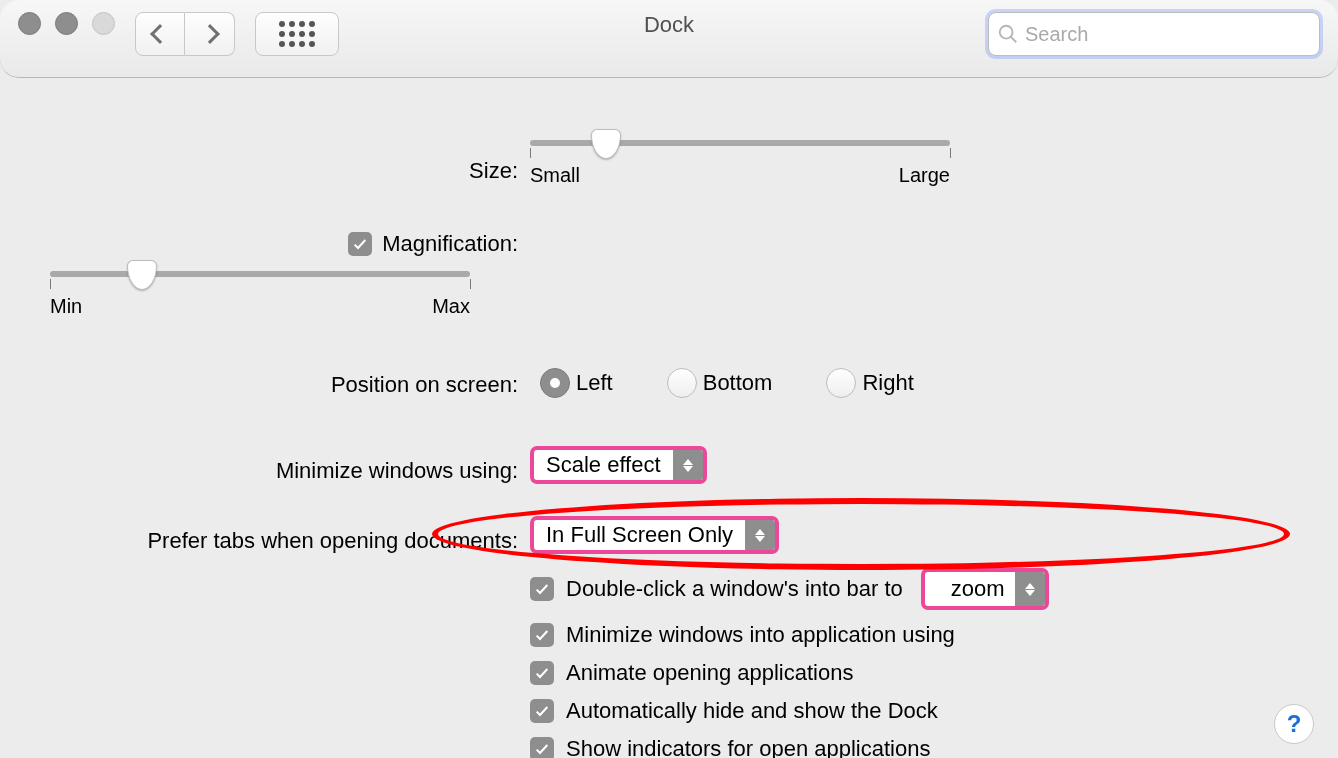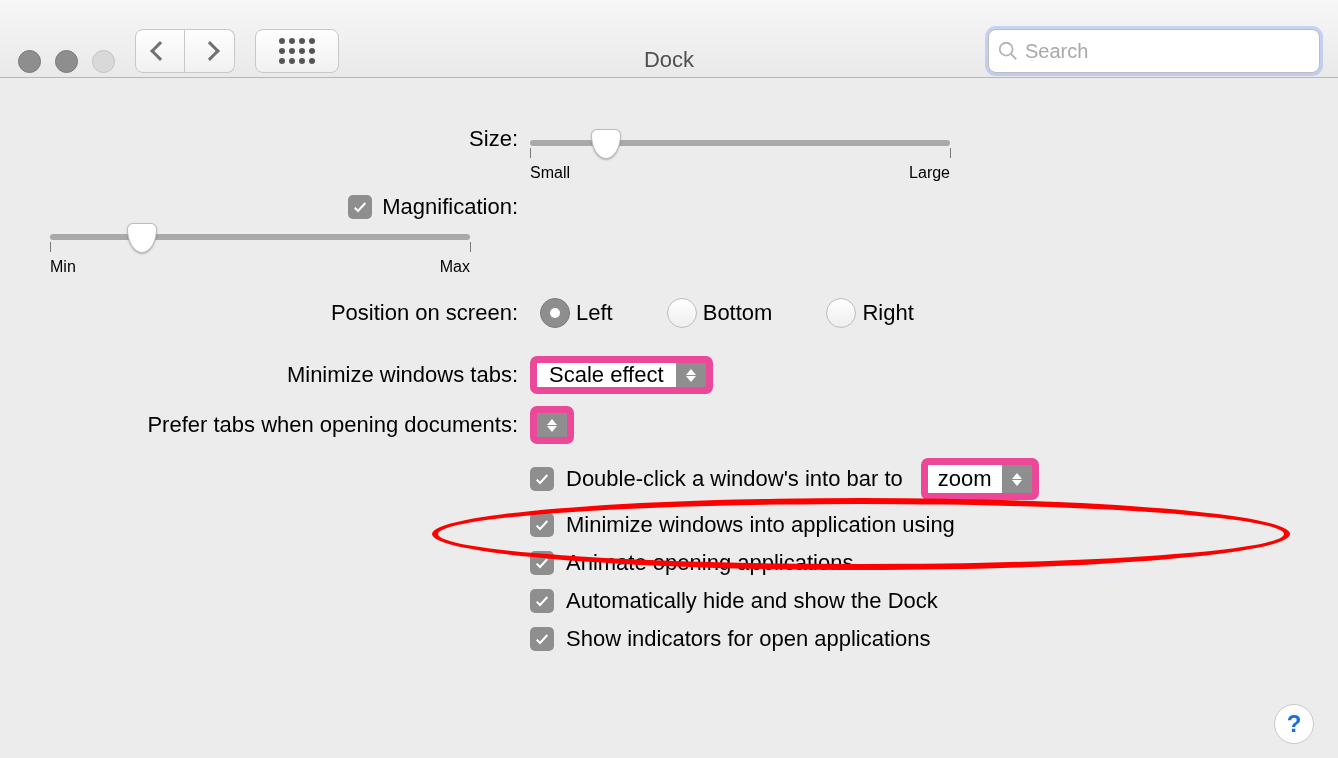--- a/index.html
+++ b/index.html
@@ -11,23 +11,24 @@
     overflow: hidden;
     color: #000;
   }
 
   
   .toolbar {
     height: 78px;
     background: linear-gradient(#f7f7f7, #e9e9e9);
     border-bottom: 1px solid #b7b7b7;
     display: flex;
-    align-items: flex-end;
-    padding: 4px 18px;
+    align-items: flex-start;
+    padding: 12px 18px;
     position: relative;
+    border-radius: 19px;
   }
   .traffic-lights { display: flex; gap: 14px; margin-right: 20px; }
   .tl { width: 23px; height: 23px; border-radius: 50%; background: #8e8e8e; border: 1px solid #7a7a7a; }
   .tl.dim { background: #d9d9d9; border: 1px solid #c4c4c4; }
 
   .nav-group { display: flex; margin-right: 20px; }
   .nav-btn {
     width: 50px; height: 44px;
     background: linear-gradient(#fefefe,#f1f1f1);
     border: 1px solid #c8c8c8;
@@ -72,56 +73,57 @@
     padding-left: 6px;
     background: transparent;
   }
   .search-input::placeholder { color: #a9a9a9; }
 
   
   .content { padding-top: 48px; position: relative; height: calc(758px - 78px); }
 
   .row {
     display: flex;
-    align-items: center;
+    align-items: flex-end;
     margin-bottom: 8px;
     padding: 0 50px;
   }
   .row.sliderrow { align-items: flex-start; margin-bottom: 8px; }
   .label-col {
     width: 480px;
     text-align: right;
     padding-right: 12px;
     font-size: 22px;
     color: #000;
     display: flex;
     justify-content: flex-end;
     align-items: center;
     gap: 10px;
+    margin-top: 32px;
   }
   .control-col { flex: 1; display: flex; align-items: center; }
 
   
   .slider-wrap { position: relative; width: 420px; }
   .slider-track {
     height: 6px; background: #a9a9a9; border-radius: 3px;
     position: relative; margin-top: 14px;
   }
   .slider-thumb {
     position: absolute; top: -11px;
     width: 30px; height: 30px;
     background: #fff; border: 1px solid #bdbdbd;
     border-radius: 6px 6px 50% 50% / 6px 6px 80% 80%;
     box-shadow: 0 1px 2px rgba(0,0,0,.25);
     transform: translateX(-50%);
   }
   .tick { position:absolute; top:8px; width:1px; height:10px; background:#7a7a7a; }
   .slider-labels {
     display: flex; justify-content: space-between;
-    font-size: 16px; color: #000; margin-top: 18px;
+    font-size: 20px; color: #000; margin-top: 18px;
   }
 
   
   .cb {
     width: 24px; height: 24px; border-radius: 5px;
     background: #8e8e8e;
     display: inline-flex; align-items: center; justify-content: center;
     flex: 0 0 auto;
   }
   .cb svg { width: 16px; height: 16px; }
@@ -134,21 +136,21 @@
     border-radius: 50%; background: linear-gradient(#fff,#eee);
     display:flex; align-items:center; justify-content:center;
   }
   .radio.selected { background: #8e8e8e; border-color:#7a7a7a; }
   .radio.selected::after { content:""; width:10px; height:10px; border-radius:50%; background:#fff; }
   .radio-label { font-size: 22px; }
 
   
   .popup {
     display: flex; align-items: center;
-    background: #fff; border: 7px solid #ec4899;
+    background: #fff; border: 4px solid #ec4899;
     border-radius: 7px; height: 38px;
     overflow: hidden;
   }
   .popup-text { padding: 0 12px; font-size: 22px; white-space: nowrap; }
   .popup-arrows {
     width: 30px; height: 100%;
     background: #8e8e8e; color:#fff;
     display:flex; flex-direction:column; align-items:center; justify-content:center;
     gap: 1px;
   }
@@ -179,21 +181,21 @@
     display:flex; align-items:center; justify-content:center;
     font-size: 24px; color: #1a6ed8; font-weight: 600;
   }
 
   
   .chev { width:14px; height:14px; border-left:3px solid #707070; border-bottom:3px solid #707070; }
   .chev.left { transform: rotate(45deg); }
   .chev.right{ transform: rotate(-135deg); }
 
   .inline-label { font-size: 22px; }
-  .small-popup { height: 42px; }
+  .small-popup { height: 42px; padding-left: 16px; }
   .small-popup .popup-text { font-size: 22px; padding: 0 10px; }
 
   .dc-row { display:flex; align-items:center; gap:12px; }
 </style>
 </head>
 <body>
 
 <div class="toolbar">
   <div class="traffic-lights">
     <div class="tl"></div>
@@ -300,39 +302,40 @@
         <div class="radio-item">
           <div class="radio"></div>
           <div class="radio-label">Right</div>
         </div>
       </div>
     </div>
   </div>
 
   <div class="row">
     <div class="label-col">
-      <span>Minimize windows tabs:</span>
+      <span>Minimize windows using:</span>
     </div>
     <div class="control-col">
       <div class="popup">
         <span class="popup-text">Scale effect</span>
         <span class="popup-arrows">
           <span class="tri-up"></span>
             <span class="tri-dn"></span>
         </span>
       </div>
     </div>
   </div>
 
   <div class="row" style="margin-top:12px;">
     <div class="label-col">
       <span>Prefer tabs when opening documents:</span>
     </div>
     <div class="control-col">
       <div class="popup">
+        <span class="popup-text">In Full Screen Only</span>
         <span class="popup-arrows">
           <span class="tri-up"></span>
             <span class="tri-dn"></span>
         </span>
       </div>
     </div>
   </div>
 
   <div class="check-list" style="margin-top:14px;">
 

